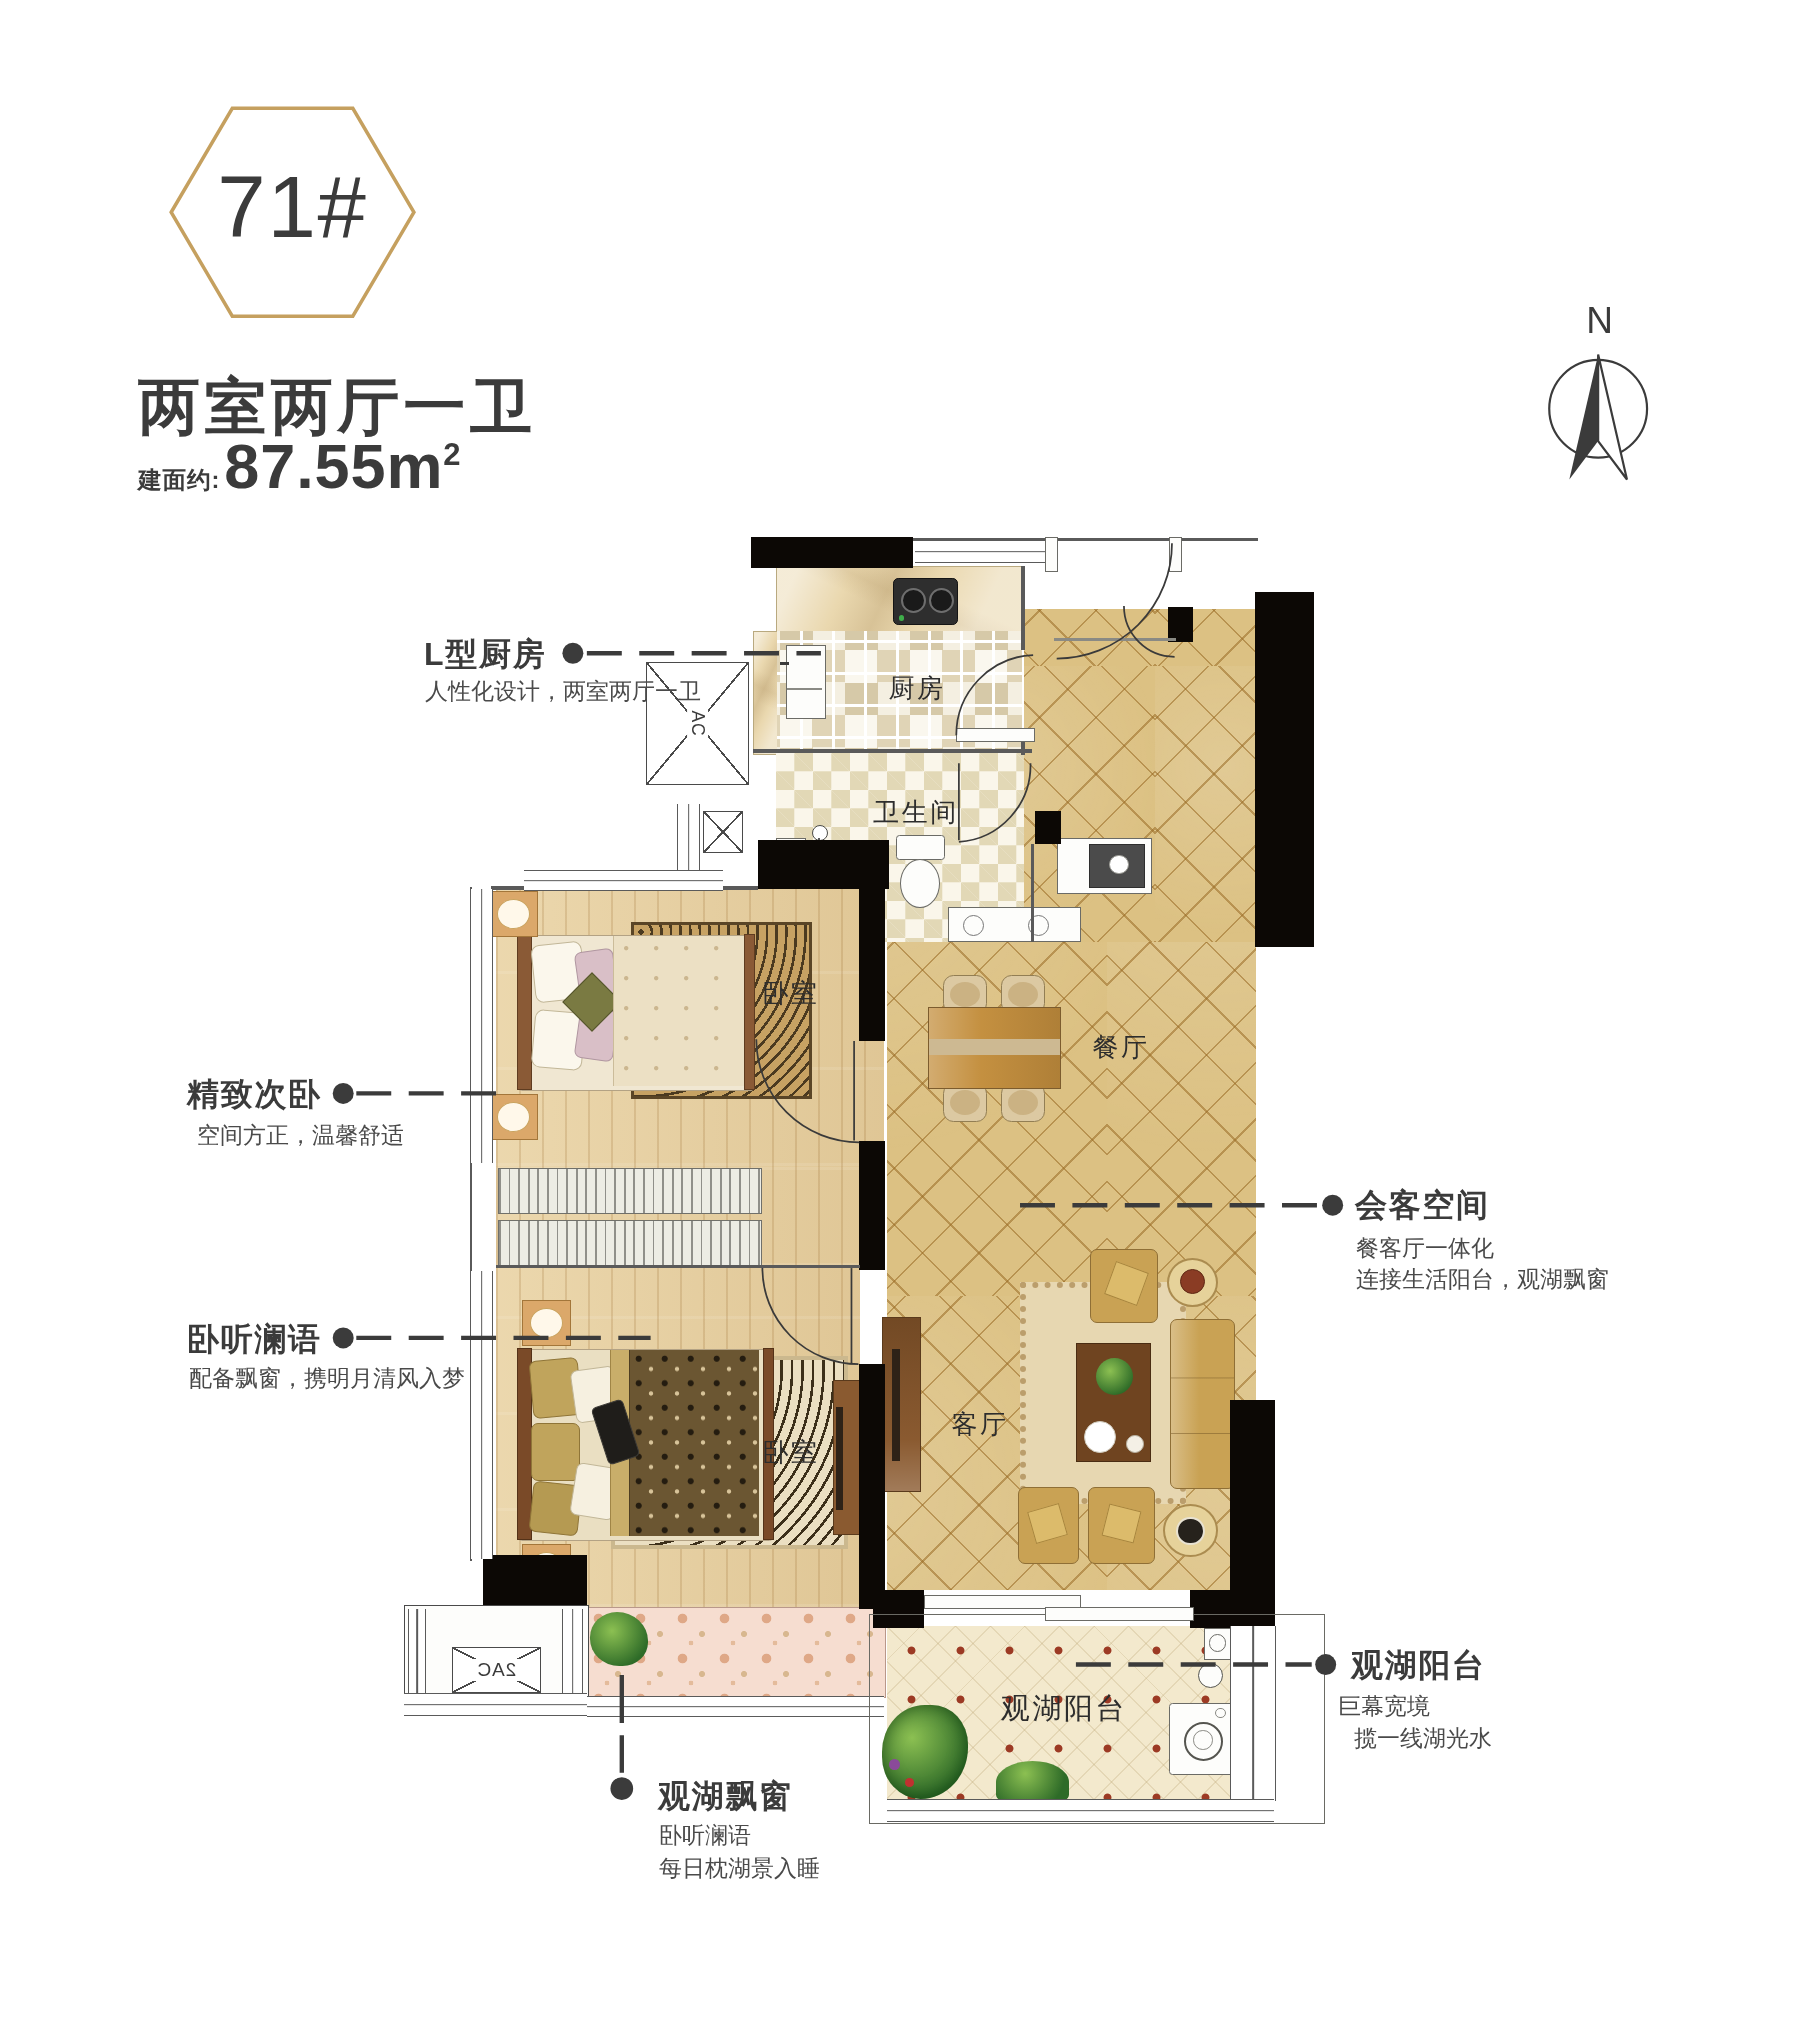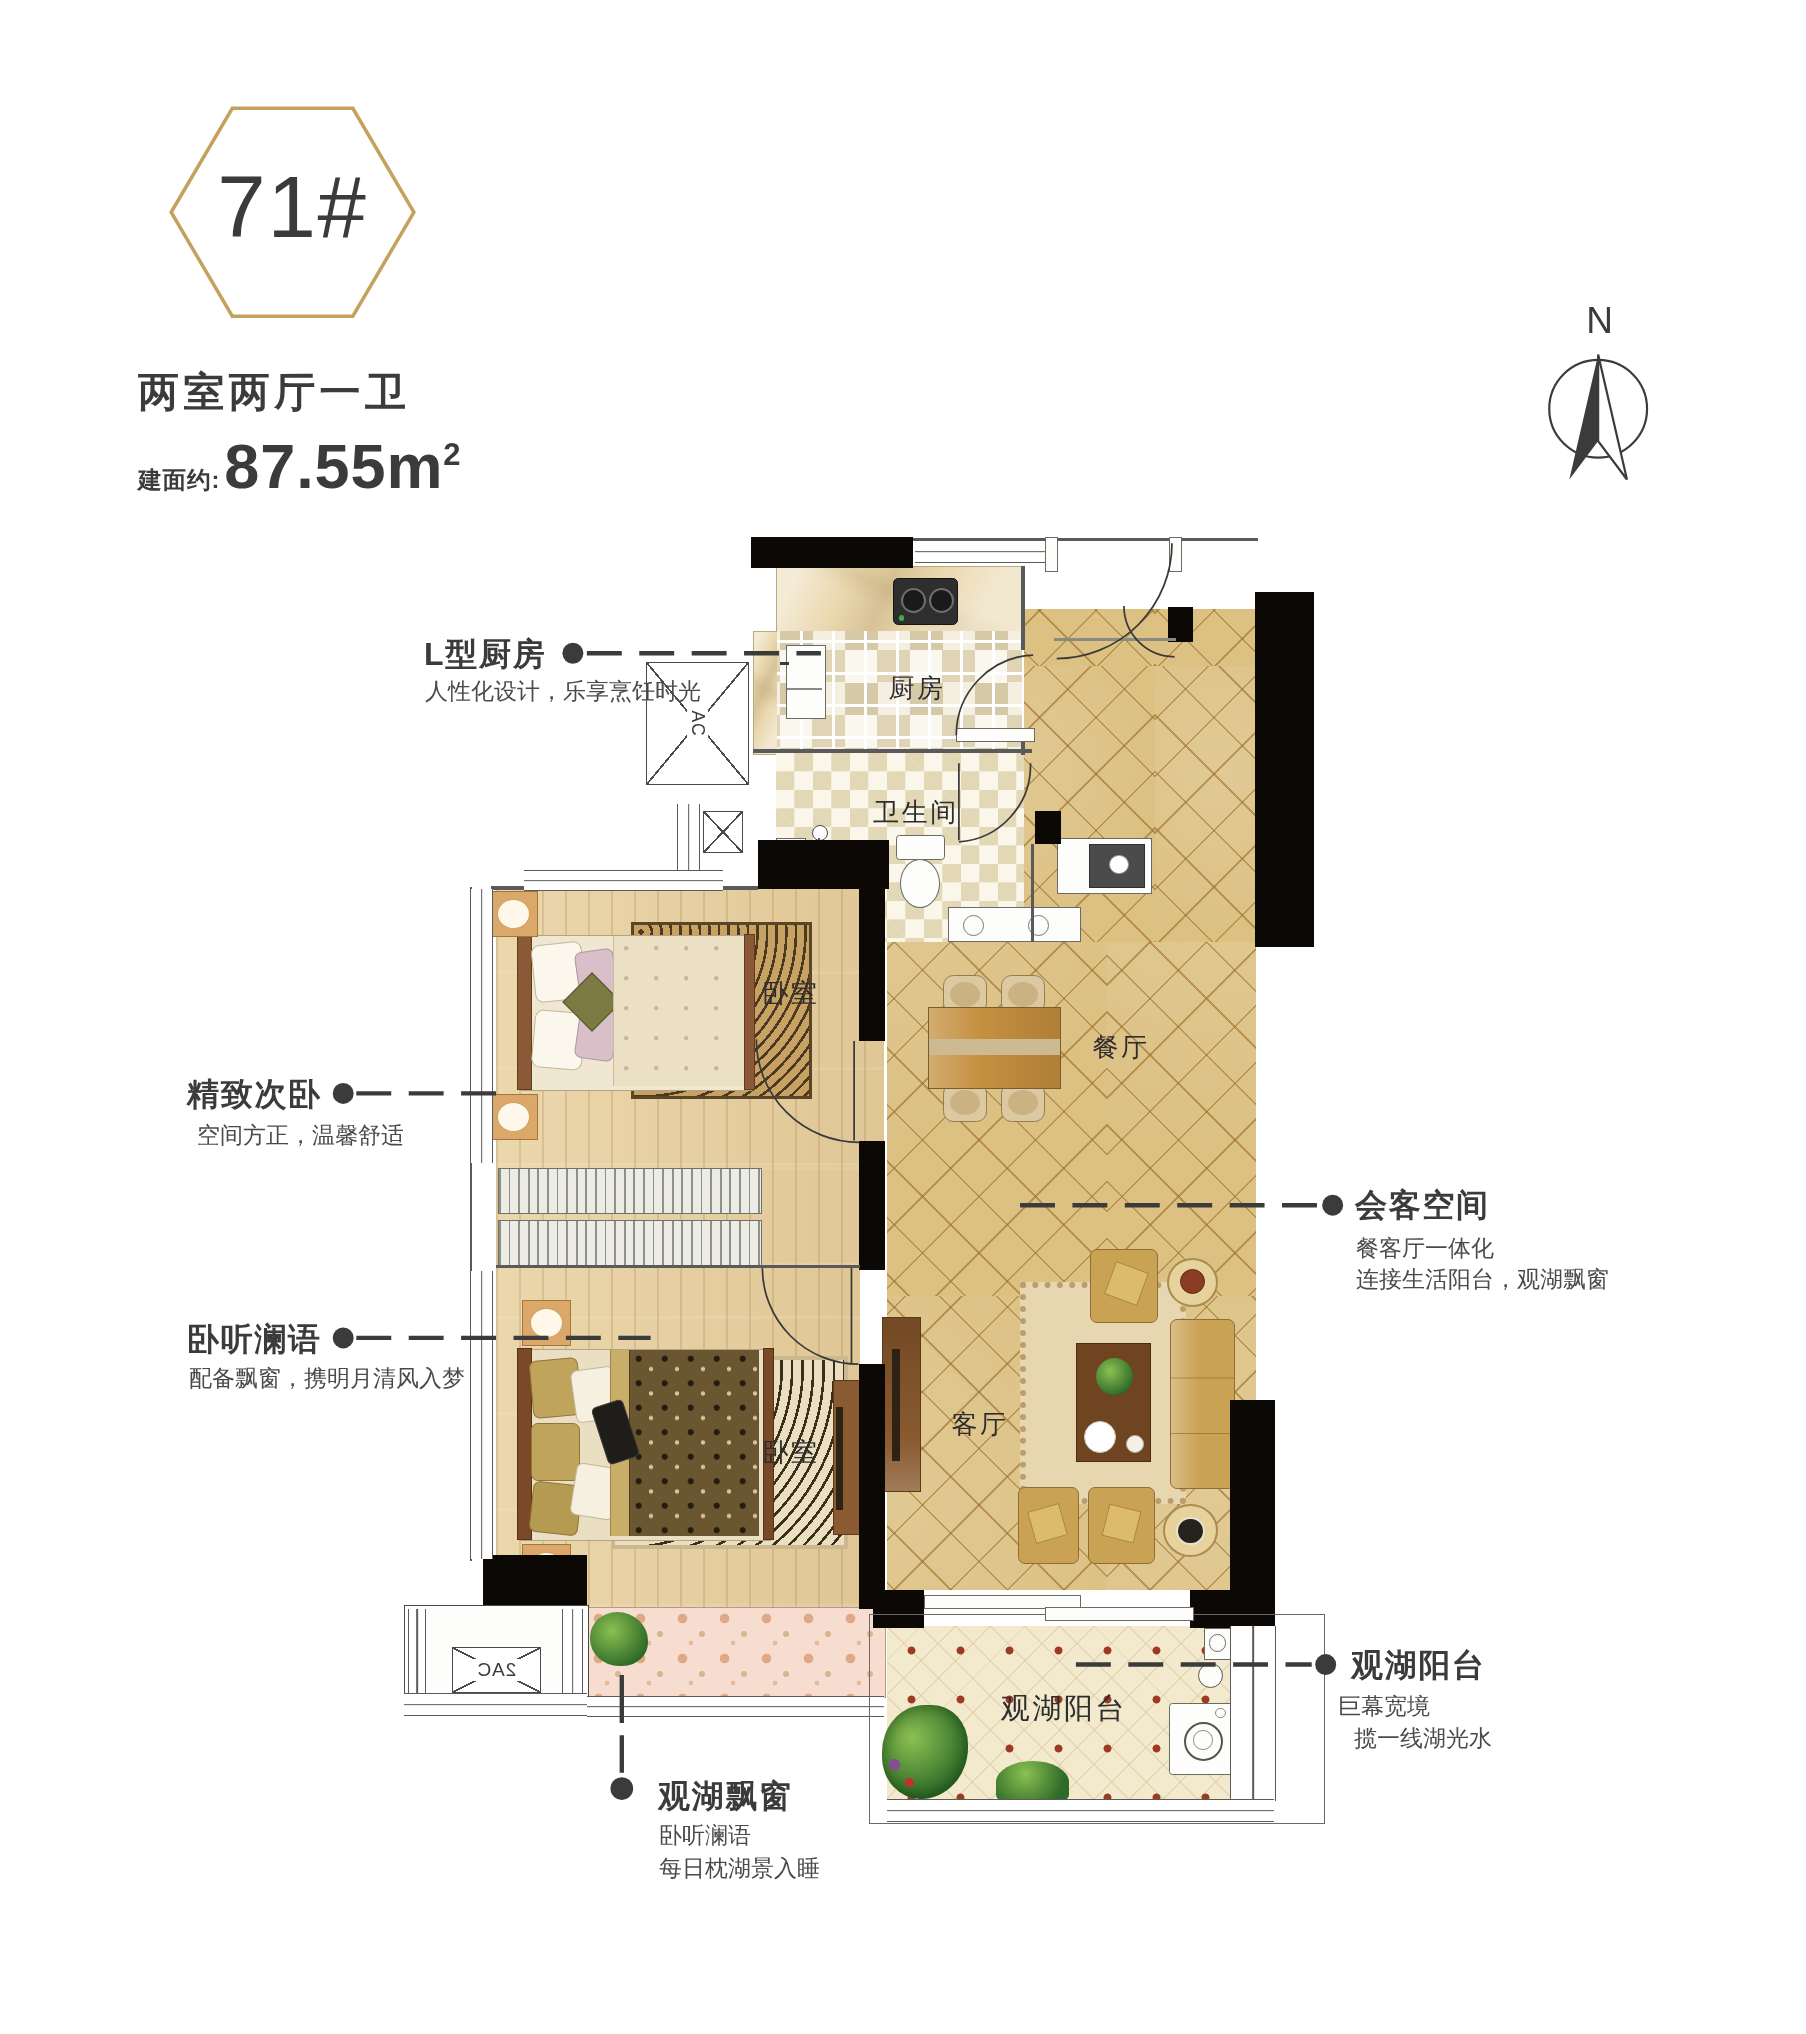--- a/index.html
+++ b/index.html
@@ -66,21 +66,21 @@
   .pillow{position:absolute;background:#dcbb6b;border:0.9px solid #a8853e;}
   .ns{position:absolute;width:47px;height:44px;background:#dba86a;border:1.7px solid #a3763a;}
   .ns::after{content:"";position:absolute;inset:7px;background:#fff8ea;border:1.7px solid #c9a35e;border-radius:50%;}
   .leader{stroke:#3b3b3b;stroke-width:5;}
   .arc{stroke:#3a3a3a;stroke-width:2;fill:none;}
 
   
   .room-label{position:absolute;transform:translate(-50%,-50%);font-size:26px;color:#2d2d2d;letter-spacing:2.6px;white-space:nowrap;}
   .callout-title{position:absolute;font-size:32px;font-weight:bold;color:#3b3b3b;letter-spacing:1.7px;white-space:nowrap;}
   .callout-sub{position:absolute;font-size:23px;color:#4a4a4a;line-height:1.42;white-space:nowrap;}
-  .page-title{position:absolute;left:138px;top:365px;font-size:41px;font-weight:bold;letter-spacing:4.4px;color:#3b3b3b;}
+  .page-title{position:absolute;left:138px;top:365px;font-size:62px;font-weight:bold;letter-spacing:4.4px;color:#3b3b3b;}
   .area-row{position:absolute;left:138px;top:435px;display:flex;align-items:baseline;color:#3b3b3b;}
   .area-label{font-size:23.6px;font-weight:bold;letter-spacing:0.9px;}
   .area-value{font-size:63px;font-weight:bold;letter-spacing:0.9px;line-height:1;}
   .area-sup{font-size:31px;font-weight:bold;position:relative;top:-23px;}
   .badge-num{position:absolute;left:171px;top:157px;width:243px;text-align:center;font-size:87px;color:#3b3b3b;letter-spacing:1.7px;}
   .north-n{position:absolute;left:1560px;top:300px;width:79px;text-align:center;font-size:37px;color:#3b3b3b;}
 </style>
 </head>
 <body>
 
@@ -306,21 +306,21 @@
 
 <div class="room-label" style="left:917px;top:688px;">厨房</div>
 <div class="room-label" style="left:916px;top:812px;">卫生间</div>
 <div class="room-label" style="left:791px;top:993px;">卧室</div>
 <div class="room-label" style="left:1121px;top:1047px;">餐厅</div>
 <div class="room-label" style="left:980px;top:1424px;">客厅</div>
 <div class="room-label" style="left:791px;top:1452px;">卧室</div>
 <div class="room-label" style="left:1064px;top:1709px;font-size:29px;">观湖阳台</div>
 
 <div class="callout-title" style="left:424px;top:633px;">L型厨房</div>
-<div class="callout-sub" style="left:425px;top:675px;">人性化设计，乐享烹饪时光</div>
+<div class="callout-sub" style="left:425px;top:675px;">人性化设计，两室两厅一卫</div>
 
 <div class="callout-title" style="left:187px;top:1073px;">精致次卧</div>
 <div class="callout-sub" style="left:197px;top:1119px;">空间方正，温馨舒适</div>
 
 <div class="callout-title" style="left:187px;top:1318px;">卧听澜语</div>
 <div class="callout-sub" style="left:189px;top:1362px;">配备飘窗，携明月清风入梦</div>
 
 <div class="callout-title" style="left:1355px;top:1184px;">会客空间</div>
 <div class="callout-sub" style="left:1356px;top:1232px;">餐客厅一体化</div>
 <div class="callout-sub" style="left:1356px;top:1263px;">连接生活阳台，观湖飘窗</div>

